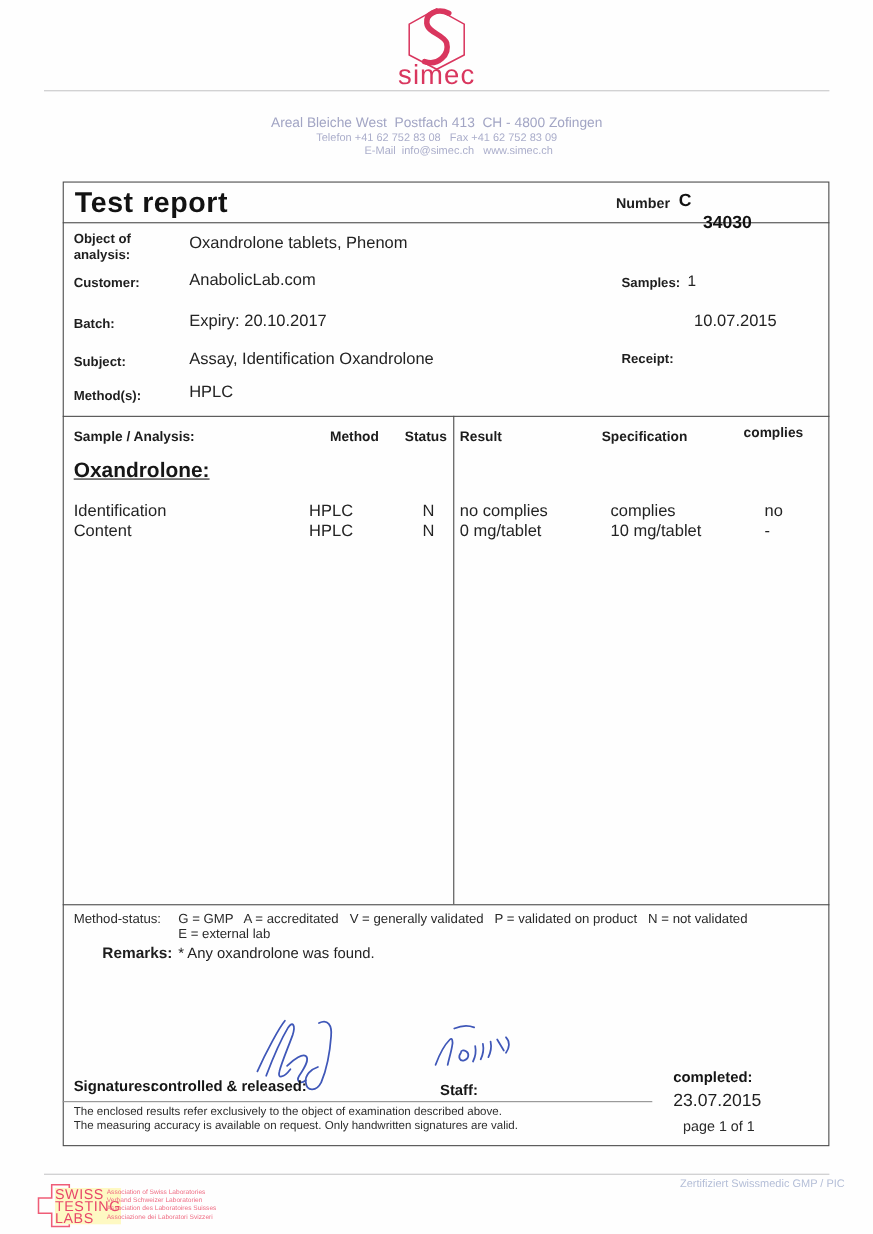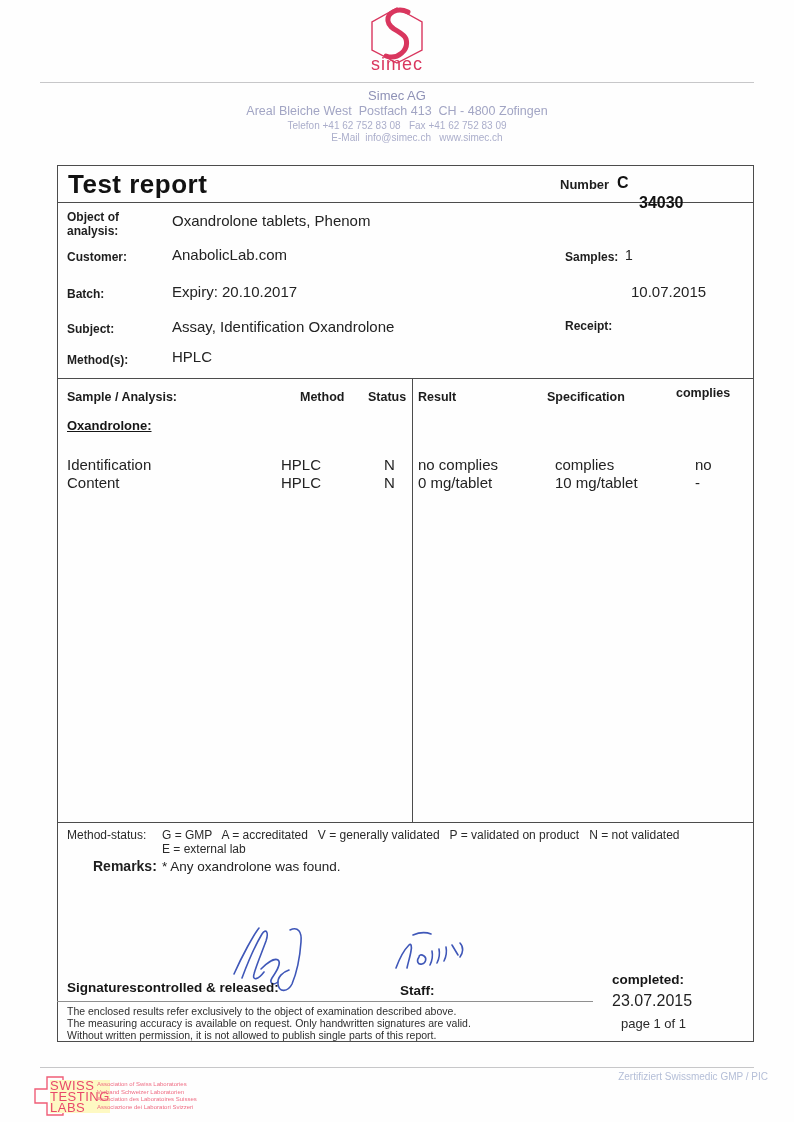--- a/index.html
+++ b/index.html
@@ -11,44 +11,43 @@
   .prelines { white-space:pre-line; }
   .rule { border-top:1px solid #c7c7c9; height:0; }
   .box { border:1.5px solid #4c4c4c; }
   .hline { border-top:1px solid #4c4c4c; height:0; }
   .vline { border-left:1px solid #4c4c4c; width:0; }
   .lbl { font-weight:bold; font-size:12px; color:#1e1e1e; }
   .val { font-size:15px; color:#232323; }
   .title { font-size:26px; font-weight:bold; letter-spacing:.5px; color:#121212; }
   .numv { font-size:16px; font-weight:bold; color:#121212; }
   .th { font-weight:bold; font-size:12.5px; color:#1c1c1c; }
-  .group { font-weight:bold; font-size:13px; text-decoration:underline; color:#161616; }
+  .group { font-weight:bold; font-size:19px; text-decoration:underline; color:#161616; }
   .legend { font-size:12px; color:#2a2a2a; }
   .sig-lbl { font-weight:bold; font-size:13.5px; color:#161616; }
   .disc { font-size:10.5px; color:#2e2e2e; }
   .lh { color:#9093b6; }
-  .brandword { color:#d9365e; font-size:18px; letter-spacing:1px; }
+  .brandword { color:#d9365e; font-size:25px; letter-spacing:1px; }
   .stl-text { color:#e8486a; font-weight:normal; font-size:13px; line-height:11px; letter-spacing:.5px; background:#fef9c3; }
   .stl-assoc { color:#ef6d84; font-size:6px; line-height:7.5px; }
   .cert { color:#b4bed7; font-size:10px; }
 </style>
 </head>
 <body>
 
 <div class="page">
 
   <svg class="abs" style="left:352px; top:6px;" width="90" height="58" viewBox="0 0 90 58">
     <polygon points="45,2 70,16 70,44 45,57 20,44 20,16" fill="none" stroke="#d9365e" stroke-width="1.4"></polygon>
     <path d="M56,6 C45,1 35,7 36,15 C37,24 51,25 54,33 C57,44 46,54 34,50" fill="none" stroke="#d9365e" stroke-width="5" stroke-linecap="round"></path>
   </svg>
   <div class="abs brandword" style="left:352px; top:54px; width:90px; text-align:center;">simec</div>
 
   <div class="abs rule" style="left:40px; top:82px; width:714px;"></div>
 
-  <div class="abs center lh" style="top:88px; font-size:13px; color:#8e91b6;">Simec AG</div>
   <div class="abs center lh pre" style="top:104px; font-size:12.5px; color:#a2a5c4;">Areal Bleiche West  Postfach 413  CH - 4800 Zofingen</div>
   <div class="abs center lh pre" style="top:120px; font-size:10px; color:#abaecb;">Telefon +41 62 752 83 08   Fax +41 62 752 83 09</div>
   <div class="abs center lh pre" style="top:132px; font-size:10px; color:#abaecb;padding-left:40px;">E-Mail  info@simec.ch   www.simec.ch</div>
 
   <div class="abs box" style="left:57px; top:165px; width:697px; height:877px;"></div>
   <div class="abs hline" style="left:57px; top:202px; width:697px;"></div>
   <div class="abs hline" style="left:57px; top:378px; width:697px;"></div>
   <div class="abs hline" style="left:57px; top:822px; width:697px;"></div>
   <div class="abs vline" style="left:412px; top:378px; height:444px;"></div>
 
@@ -137,21 +136,20 @@
   <div class="abs sig-lbl" style="left:400px; top:983px;">Staff:</div>
 
   <div class="abs sig-lbl" style="left:612px; top:972px;">completed:</div>
   <div class="abs" style="left:612px; top:992px; font-size:16px; color:#1f1f1f;">23.07.2015</div>
   <div class="abs" style="left:621px; top:1016px; font-size:13px; color:#2a2a2a;">page 1 of 1</div>
 
   <div class="abs" style="left:57px; top:1001px; width:536px; border-top:1px solid #8f8f8f;"></div>
 
   <div class="abs disc" style="left:67px; top:1017px;">The measuring accuracy is available on request. Only handwritten signatures are valid.</div>
   <div class="abs disc" style="left:67px; top:1005px;">The enclosed results refer exclusively to the object of examination described above.</div>
-  <div class="abs disc" style="left:67px; top:1029px;">Without written permission, it is not allowed to publish single parts of this report.</div>
 
   <div class="abs rule" style="left:40px; top:1067px; width:714px;"></div>
 
   <svg class="abs" style="left:33px; top:1075px;" width="44" height="42" viewBox="0 0 44 42">
     <path d="M14,2 H30 V14 H42 V28 H30 V40 H14 V28 H2 V14 H14 Z" fill="none" stroke="#ef5d77" stroke-width="1.4"></path>
   </svg>
   <div class="abs stl-text prelines" style="left:50px; top:1080px;">SWISS
 TESTING
 LABS</div>
 

